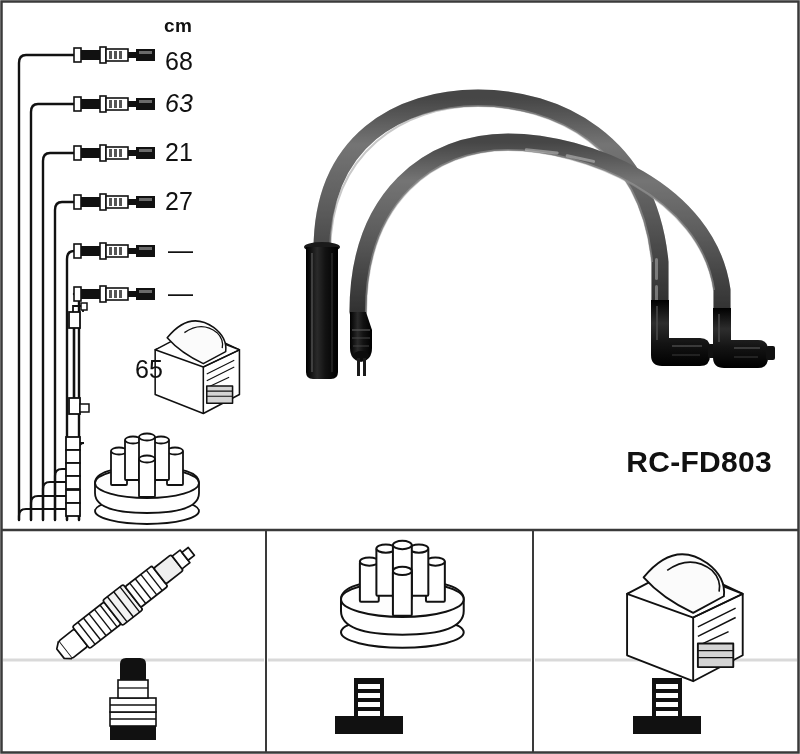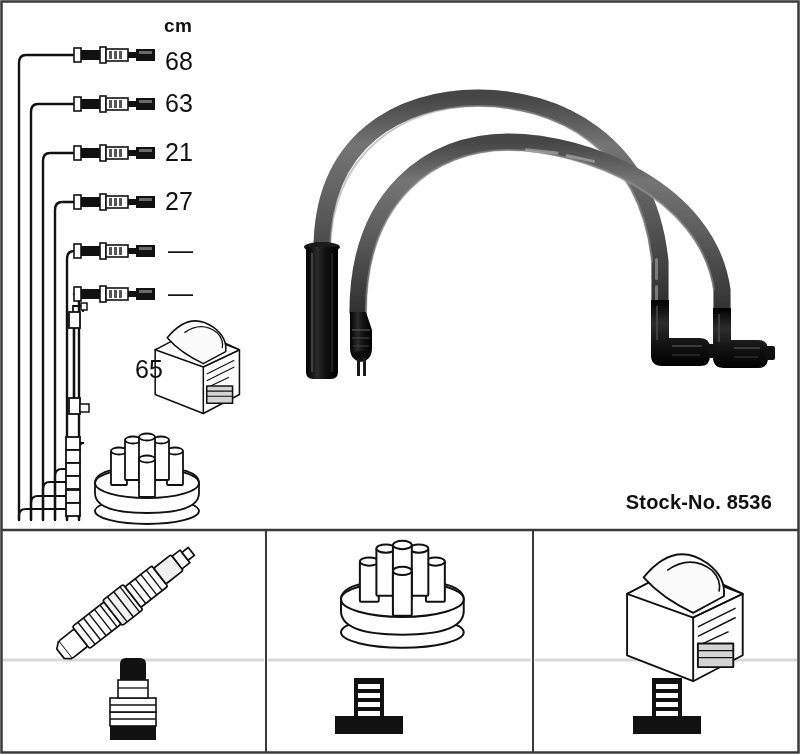--- a/index.html
+++ b/index.html
@@ -411,23 +411,23 @@
           <rect x="656" y="702" width="22" height="5"></rect>
           <rect x="656" y="711" width="22" height="5"></rect>
         </g>
       </g>
     </g>
   </svg>
 
   <div class="lbl cm-head" style="left:164px; top:16px;">cm</div>
 
   <div class="lbl len" style="left:165px; top:42px;margin-top:7px;">68</div>
-  <div class="lbl len" style="left:165px; top:91px;">63</div>
+  <div class="lbl len" style="left:165px; top:91px;font-style:italic;">63</div>
   <div class="lbl len" style="left:165px; top:140px;">21</div>
   <div class="lbl len" style="left:165px; top:189px;">27</div>
   <div class="lbl dash" style="left:168px; top:238px;">—</div>
   <div class="lbl dash" style="left:168px; top:281px;">—</div>
 
   <div class="lbl len65" style="left:90px; top:357px;">65</div>
 
-  <div class="lbl title-stock" style="right:28px; top:492px;">Stock-No. 8536</div>
+  <div class="lbl title-main" style="right:28px; top:447px;">RC-FD803</div>
 
 </div>
 
 </body></html>

